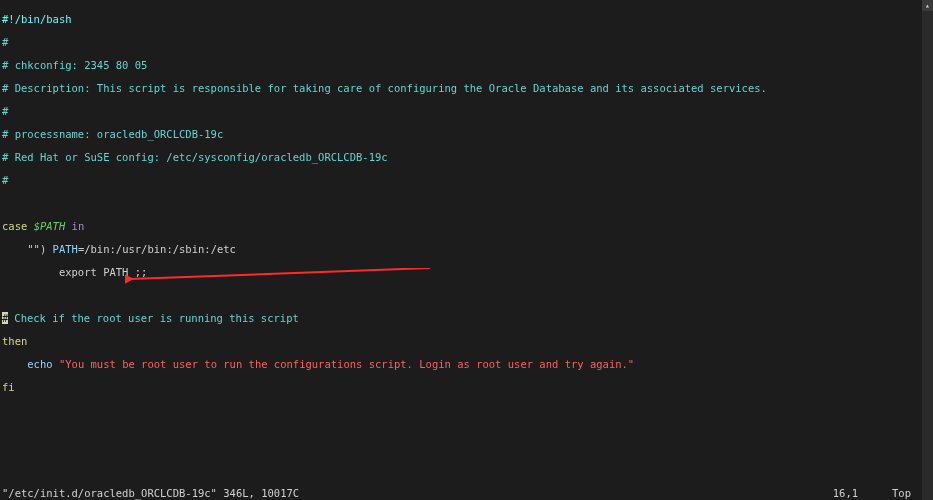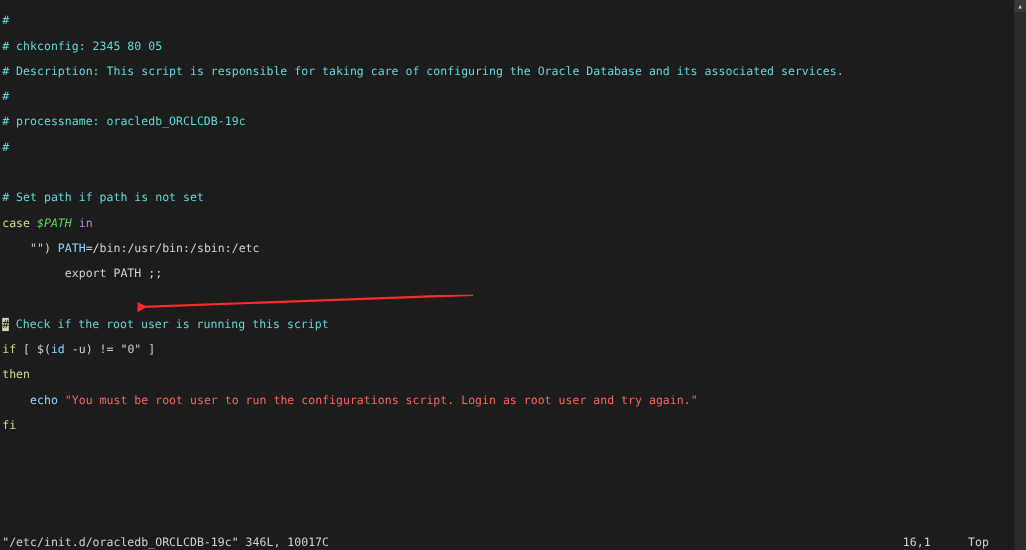--- a/index.html
+++ b/index.html
@@ -42,21 +42,21 @@
     left: 0; right: 0; bottom: 0;
     height: 13px;
     line-height: 13px;
     font-size: 10.5px;
     color: #d0d0d0;
     display: flex;
   }
   .status .filename { flex: 0 0 auto; padding-left: 2px; }
   .status .spacer   { flex: 1 1 auto; }
   .status .pos      { flex: 0 0 auto; padding-right: 34px; }
-  .status .mode     { flex: 0 0 auto; padding-right: 34px; }
+  .status .mode     { flex: 0 0 auto; padding-right: 22px; }
 
   
   .scroll-track {
     position: absolute;
     top: 0; right: 0; bottom: 0;
     width: 11px;
     background: #2a2a2a;
   }
   .scroll-thumb-arrow {
     position: absolute;
@@ -76,34 +76,34 @@
     top: 268px;
     width: 310px;
     height: 22px;
     pointer-events: none;
   }
 </style>
 </head>
 <body>
 
 <div class="editor">
+<span class="line"><span class="c-bang">#!/bin/bash</span></span>
 <span class="line"><span class="c-teal">#</span></span>
 <span class="line"><span class="c-teal"># chkconfig: 2345 80 05</span></span>
 <span class="line"><span class="c-teal"># Description: This script is responsible for taking care of configuring the Oracle Database and its associated services.</span></span>
 <span class="line"><span class="c-teal">#</span></span>
 <span class="line"><span class="c-teal"># processname: oracledb_ORCLCDB-19c</span></span>
+<span class="line"><span class="c-teal"># Red Hat or SuSE config: /etc/sysconfig/oracledb_ORCLCDB-19c</span></span>
 <span class="line"><span class="c-teal">#</span></span>
 <span class="line">&nbsp;</span>
-<span class="line"><span class="c-teal"># Set path if path is not set</span></span>
 <span class="line"><span class="c-yellow">case</span><span> </span><span class="c-green">$PATH</span><span> </span><span class="c-purple">in</span></span>
 <span class="line"><span class="c-white">    "") </span><span class="c-lblue">PATH</span><span class="c-white">=</span><span class="c-white">/bin:/usr/bin:/sbin:/etc</span></span>
 <span class="line"><span class="c-white">         export PATH ;;</span></span>
 <span class="line">&nbsp;</span>
 <span class="line"><span class="cursor-block">#</span><span class="c-teal"> </span><span class="c-teal">Check if the root user is running this script</span></span>
-<span class="line"><span class="c-yellow">if</span><span class="c-white"> [ $(</span><span class="c-lblue">id</span><span class="c-white"> -u</span><span class="c-white">) != "0" ]</span></span>
 <span class="line"><span class="c-yellow">then</span></span>
 <span class="line"><span>    </span><span class="c-lblue">echo</span><span> </span><span class="c-red">"You must be root user to run the configurations script. Login as root user and try again."</span></span>
 <span class="line"><span class="c-yellow">fi</span></span>
 <span class="line">&nbsp;</span>
 
 
 
 
 
 

